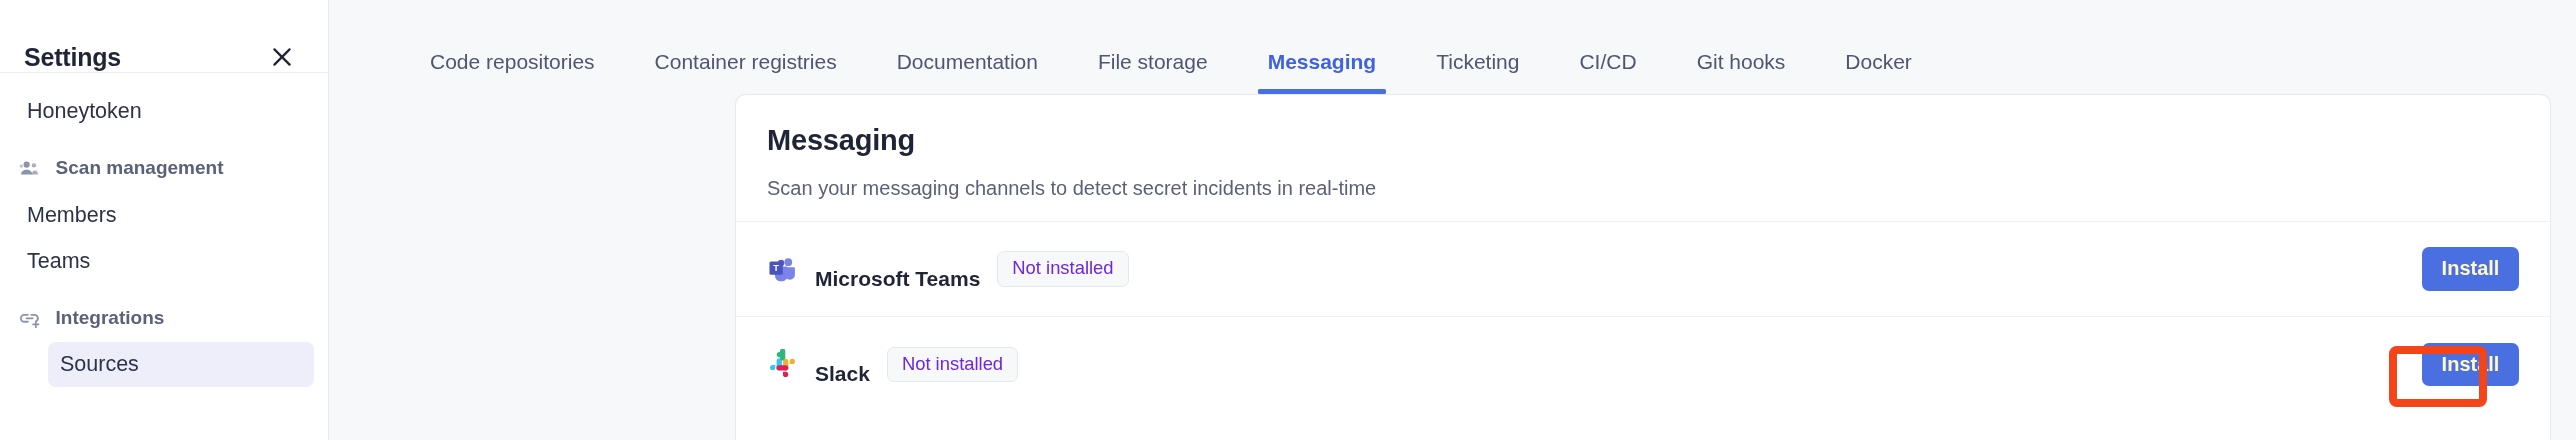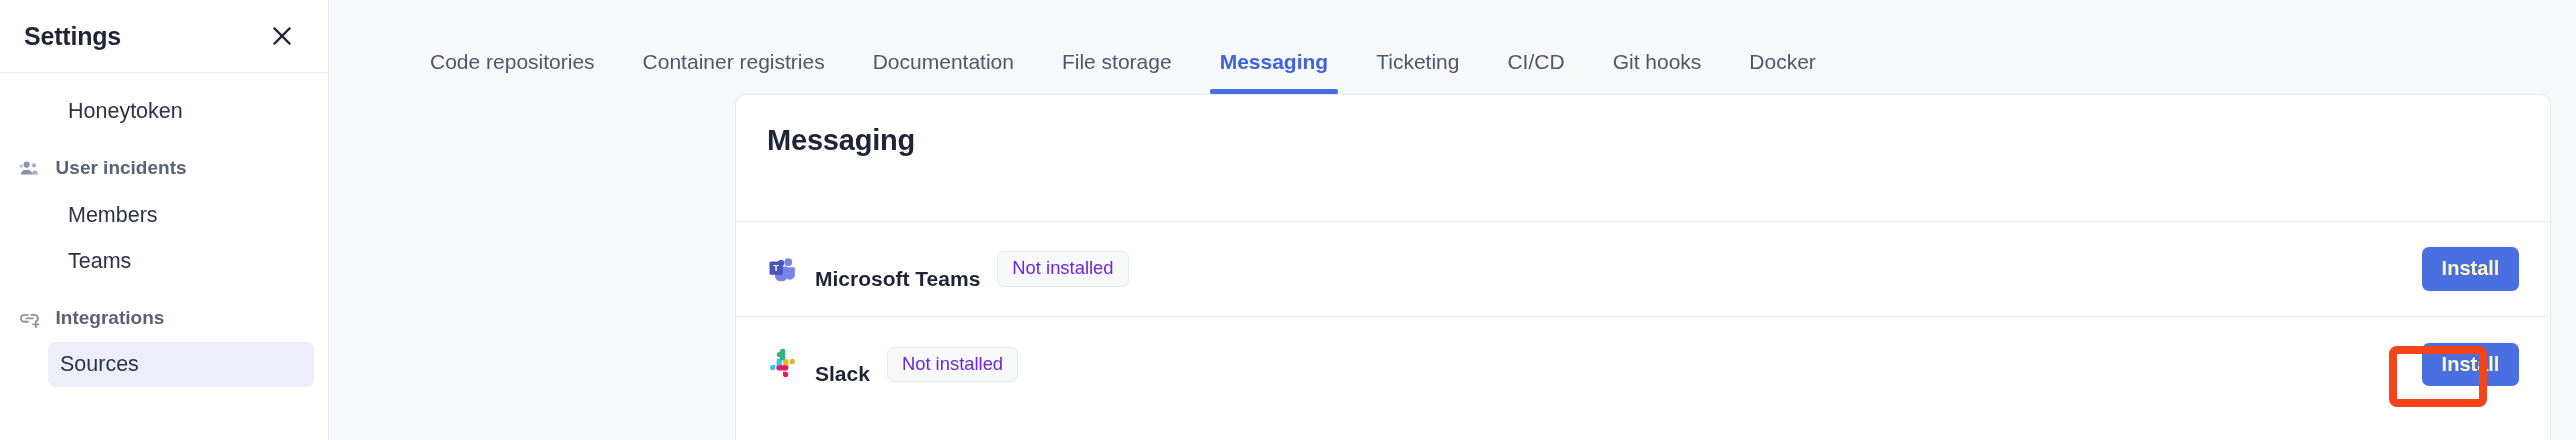--- a/index.html
+++ b/index.html
@@ -30,21 +30,21 @@
     background: #ffffff;
     border-right: 1.5px solid #e9eaf0;
     box-sizing: border-box;
     flex: 0 0 329px;
   }
   .sidebar-header {
     height: 73px;
     box-sizing: border-box;
     border-bottom: 1.5px solid #eceef4;
     display: flex;
-    align-items: center;
+    align-items: flex-end;
     justify-content: space-between;
     padding: 0 31px 0 24px;
   }
   .sidebar-title {
     font-size: 25px;
     font-weight: 700;
     color: #1f2437;
     letter-spacing: -0.2px;
   }
   .close-btn {
@@ -57,21 +57,21 @@
   }
   .close-btn svg { display:block; }
 
   .sidebar-nav {
     padding-top: 15.4px;
   }
   .nav-link {
     height: 46px;
     display: flex;
     align-items: center;
-    padding-left: 68px;
+    padding-left: 27px;
     font-size: 21.5px;
     color: #2c3247;
     cursor: pointer;
     box-sizing: border-box;
   }
   .nav-group {
     height: 48px;
     display: flex;
     align-items: center;
     padding-left: 17px;
@@ -106,21 +106,21 @@
     flex: 1 1 auto;
     height: 441px;
     background: #f7f8fa;
     overflow: hidden;
   }
   .tabs {
     display: flex;
     align-items: flex-end;
     height: 94px;
     padding-left: 77px;
-    gap: 0;
+    gap: 12px;
     box-sizing: border-box;
   }
   .tab {
     position: relative;
     font-size: 21px;
     color: #4e5670;
     padding: 0 24px 20px 24px;
     cursor: pointer;
     white-space: nowrap;
   }
@@ -256,21 +256,21 @@
       <div class="nav-group">
         <span class="grp-icon">
           <svg width="23" height="23" viewBox="0 0 24 24" fill="#8d93a8">
             <circle cx="9" cy="8" r="3.2"></circle>
             <path d="M3.1 18.2c0-3.1 2.7-4.9 5.9-4.9s5.9 1.8 5.9 4.9z"></path>
             <circle cx="16.6" cy="8.7" r="2.3" opacity=".75"></circle>
             <path d="M14.5 18.2c0-2.3 1.2-4 3.1-4 1.9 0 3.3 1.5 3.3 4z" opacity=".75"></path>
             <circle cx="3.4" cy="9.4" r="1.7" opacity=".6"></circle>
           </svg>
         </span>
-        <span>User incidents</span>
+        <span>Scan management</span>
       </div>
 
       <div class="nav-link">
         <span class="nav-text">Members</span>
       </div>
 
       <div class="nav-link">
         <span class="nav-text">Teams</span>
       </div>
 
@@ -308,20 +308,21 @@
       <div class="tab">Ticketing</div>
       <div class="tab">CI/CD</div>
       <div class="tab">Git hooks</div>
       <div class="tab">Docker</div>
     </div>
 
     <div class="card">
 
       <div class="card-head">
         <div class="card-title">Messaging</div>
+        <div class="card-sub">Scan your messaging channels to detect secret incidents in real-time</div>
       </div>
 
       <div class="row">
         <div class="row-left">
           <span class="app-logo">
             <svg width="31" height="31" viewBox="0 0 40 40">
               <circle cx="27.5" cy="10.5" r="5" fill="#7b83eb"></circle>
               <circle cx="18.2" cy="11.6" r="4.1" fill="#5059c9"></circle>
               <path d="M22.5 17h11.8c1 0 1.7.7 1.7 1.7v8.1a6.5 6.5 0 0 1-6.5 6.5h-.1a6.5 6.5 0 0 1-6.5-6.5V17z" fill="#7b83eb"></path>
               <path d="M12 16.2h12.6c1 0 1.8.8 1.8 1.8v10.1a7.1 7.1 0 0 1-7.1 7.1h-1.9a7.1 7.1 0 0 1-7.1-7.1V18c0-1 .8-1.8 1.7-1.8z" fill="#7b83eb"></path>

